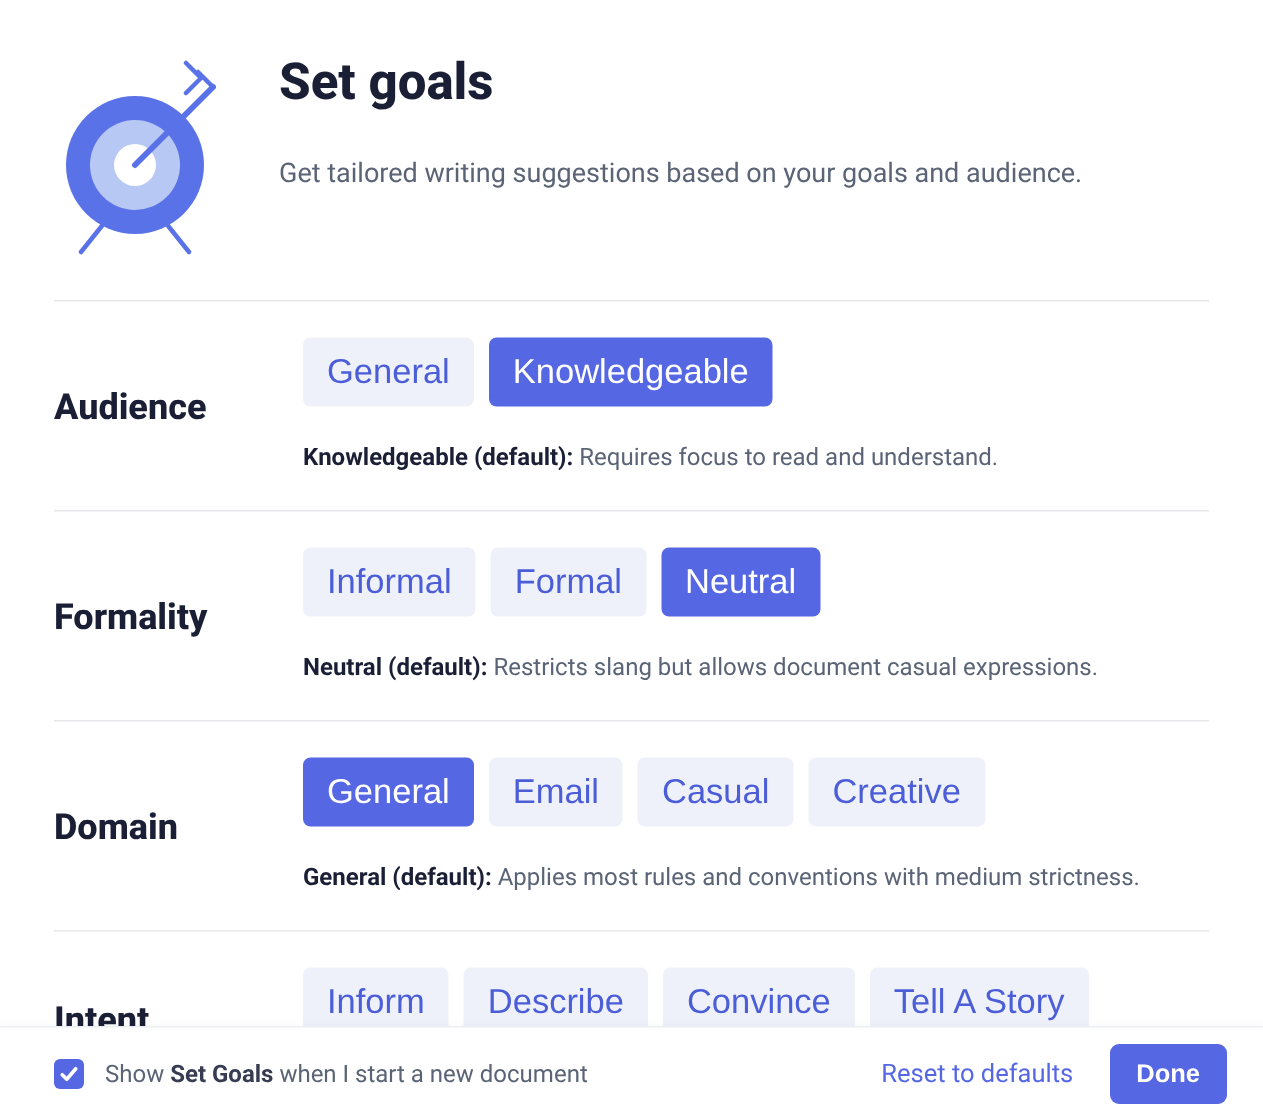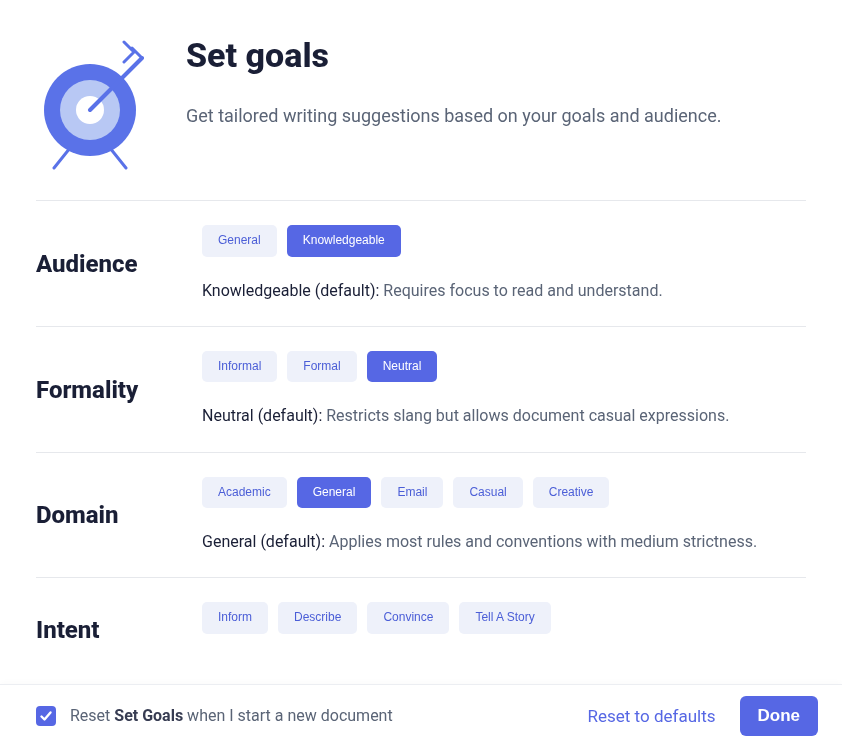--- a/index.html
+++ b/index.html
@@ -71,42 +71,42 @@
 .section-body {
   flex: 1;
 }
 .pill-row {
   display: flex;
   flex-wrap: wrap;
   gap: 10px;
   margin-bottom: 22px;
 }
 .pill {
-  font-size: 12px;
+  font-size: 23px;
   font-weight: 500;
   padding: 8px 16px;
   border-radius: 5px;
   background: #eef1fa;
   color: #4b5ed7;
   cursor: pointer;
   border: none;
   line-height: 1.3;
 }
 .pill.active {
   background: #5667e4;
   color: #fff;
   font-weight: 400;
 }
 .desc {
   font-size: 16px;
   color: #5a6476;
   line-height: 1.45;
 }
 .desc .strong {
-  font-weight: 400;
+  font-weight: 700;
   color: #1a1f36;
 }
 .footer {
   position: absolute;
   left: 0;
   right: 0;
   bottom: 0;
   height: 62px;
   background: #fff;
   border-top: 1px solid #eceef2;
@@ -201,21 +201,20 @@
             <button class="pill">Formal</button>
             <button class="pill active">Neutral</button>
           </div>
           <div class="desc"><span class="strong">Neutral (default): </span><span>Restricts slang but allows document casual expressions.</span></div>
         </div>
       </div>
       <div class="section">
         <div class="section-label">Domain</div>
         <div class="section-body">
           <div class="pill-row">
-            <button class="pill">Academic</button>
             <button class="pill active">General</button>
             <button class="pill">Email</button>
             <button class="pill">Casual</button>
             <button class="pill">Creative</button>
           </div>
           <div class="desc"><span class="strong">General (default): </span><span>Applies most rules and conventions with medium strictness.</span></div>
         </div>
       </div>
       <div class="section noborder">
         <div class="section-label">Intent</div>
@@ -232,17 +231,17 @@
 
 </div>
 
 <div class="footer">
   <div class="checkbox">
     <svg width="14" height="14" viewBox="0 0 14 14">
         <polyline points="2.5,7.5 5.5,10.5 11.5,3.5" fill="none" stroke="#fff" stroke-width="2.4" stroke-linecap="round" stroke-linejoin="round"></polyline>
       </svg>
   </div>
   <div class="footer-text">
-    <span>Reset </span><span class="b">Set Goals</span><span> when I start a new document</span>
+    <span>Show </span><span class="b">Set Goals</span><span> when I start a new document</span>
   </div>
   <span class="reset-link">Reset to defaults</span>
   <button class="done-btn">Done</button>
 </div>
 
 </body></html>

